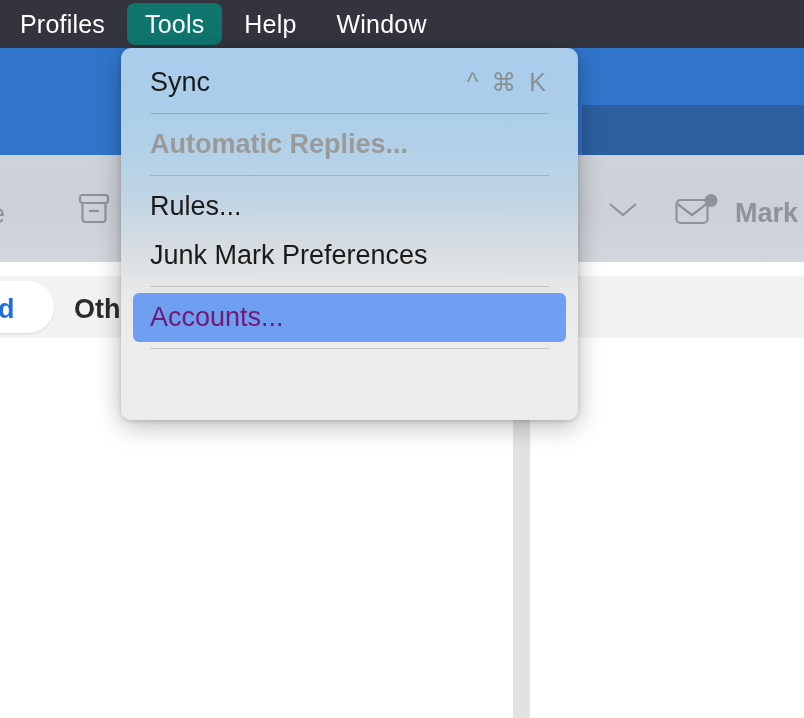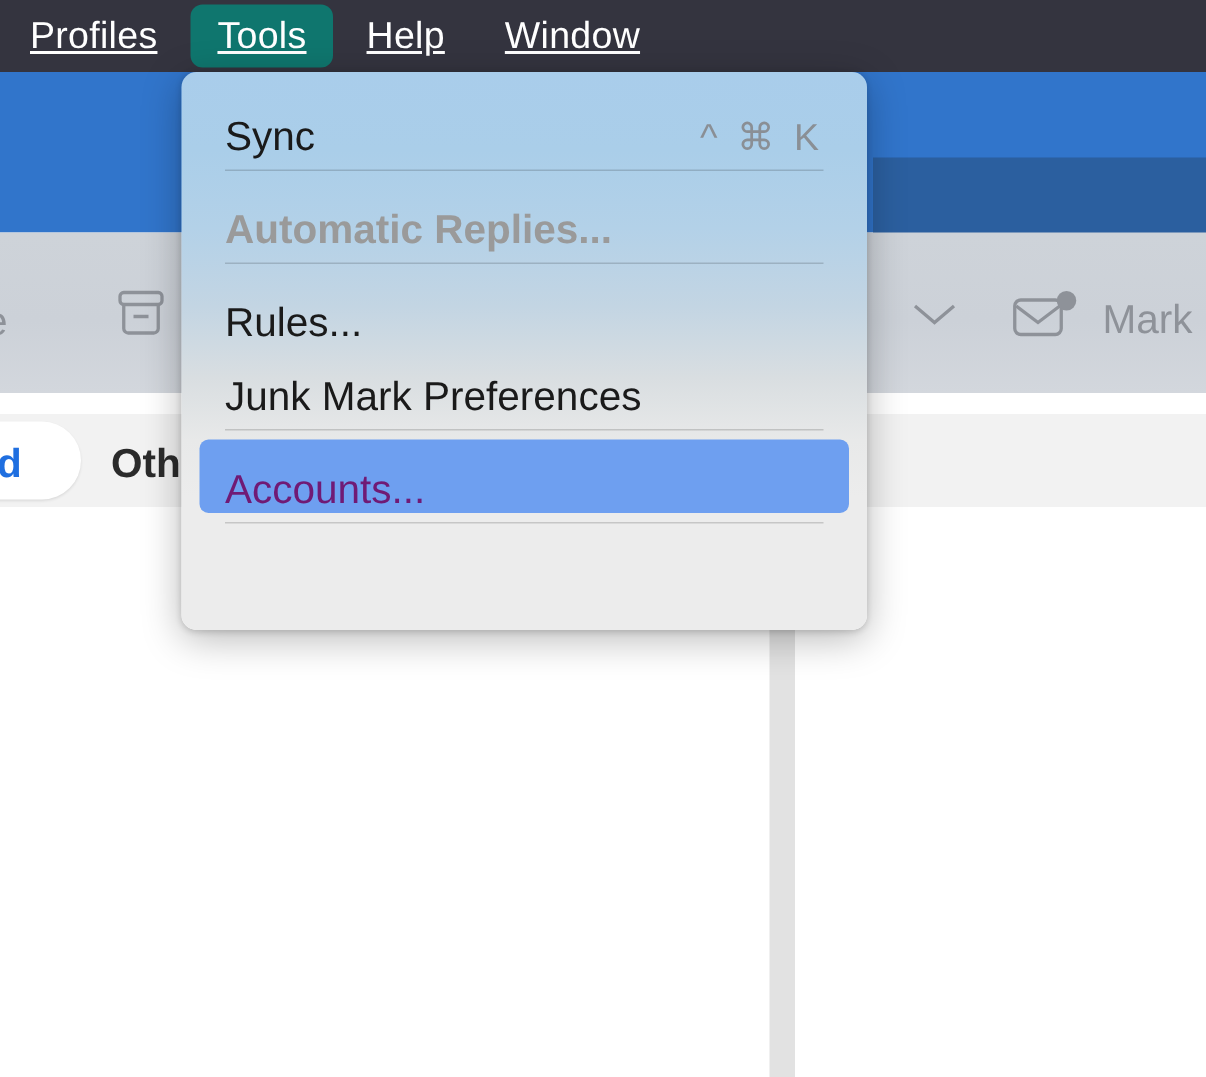--- a/index.html
+++ b/index.html
@@ -20,21 +20,21 @@
     background: #34343f;
   }
   .menubar-items {
     position: absolute; left: 0; top: 0; height: 48px;
     display: flex; align-items: center;
   }
   .mb-item {
     height: 42px; display: flex; align-items: center;
     padding: 0 18px; margin: 0 2px;
     color: #ffffff; font-size: 25px; letter-spacing: 0.2px;
-    border-radius: 8px; white-space: nowrap; text-decoration: underline;
+    border-radius: 8px; white-space: nowrap;
   }
   .mb-item.active { background: #0f766e; }
 
   .blue-band {
     position: absolute; left: 0; top: 48px; width: 804px; height: 107px;
     background: #3175cb;
   }
   .blue-band-sel {
     position: absolute; left: 582px; top: 57px; width: 222px; height: 88px;
     background: #2b5f9f;
@@ -52,21 +52,21 @@
     position: absolute; left: 76px; top: 36px; width: 36px; height: 36px;
   }
   .tb-chevron {
     position: absolute; left: 604px; top: 44px; width: 38px; height: 20px;
   }
   .tb-envelope {
     position: absolute; left: 674px; top: 38px; width: 46px; height: 34px;
   }
   .tb-mark {
     position: absolute; left: 735px; top: 43px;
-    font-size: 27px; color: #8e9299; white-space: nowrap;
+    font-size: 27px; color: #8e9299; white-space: nowrap; font-weight: bold;
   }
 
   .white-gap {
     position: absolute; left: 0; top: 262px; width: 804px; height: 14px;
     background: #ffffff;
   }
   .tabstrip {
     position: absolute; left: 0; top: 276px; width: 804px; height: 62px;
     background: #f2f2f2;
   }
@@ -108,21 +108,21 @@
         #ececec 76%,
         #ececec 100%);
     box-shadow: 0 6px 26px rgba(0,0,0,0.28), 0 1px 4px rgba(0,0,0,0.16);
     overflow: hidden;
   }
   .menu-inner { position: relative; width: 100%; height: 100%; padding: 10px 0 10px 0; }
 
   .menu-row {
     position: relative;
     height: 49px;
-    display: flex; align-items: flex-end;
+    display: flex; align-items: center;
     margin: 0 12px;
     padding: 0 17px;
     border-radius: 6px;
     font-size: 27px;
     color: #1a1a1a;
     white-space: nowrap;
     gap: 48px;
   }
   .menu-row.disabled { color: #9a9a9a; font-weight: bold; }
   .menu-row.selected { background: #6e9ff0; color: #701a75; }

